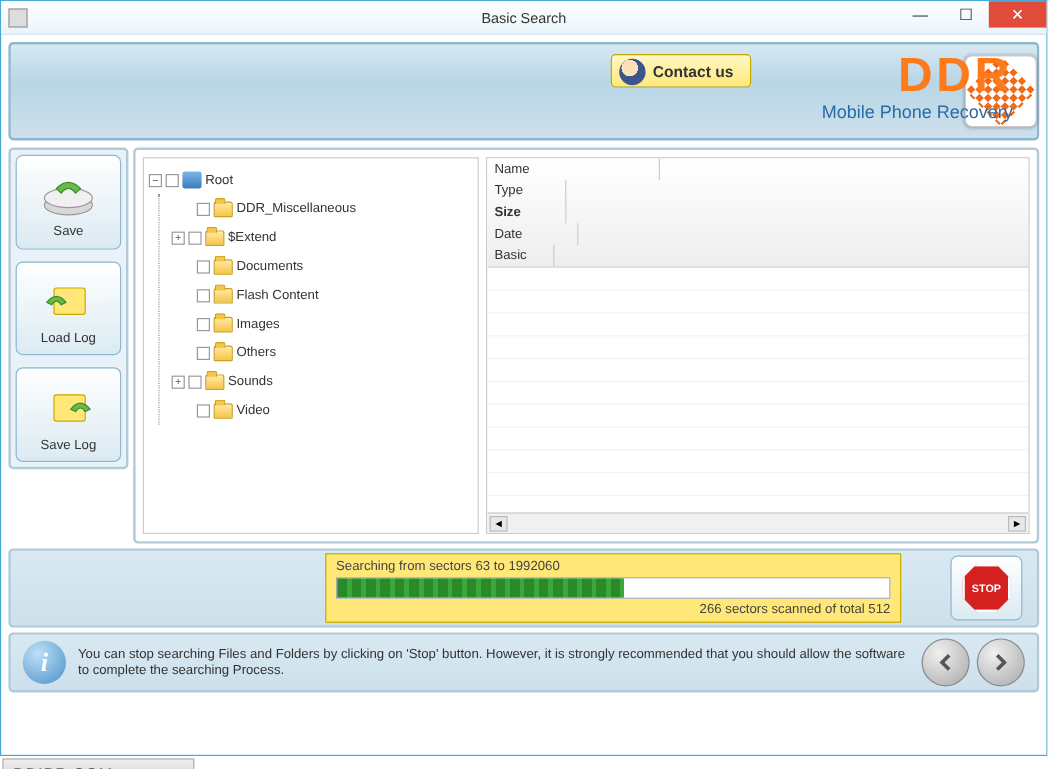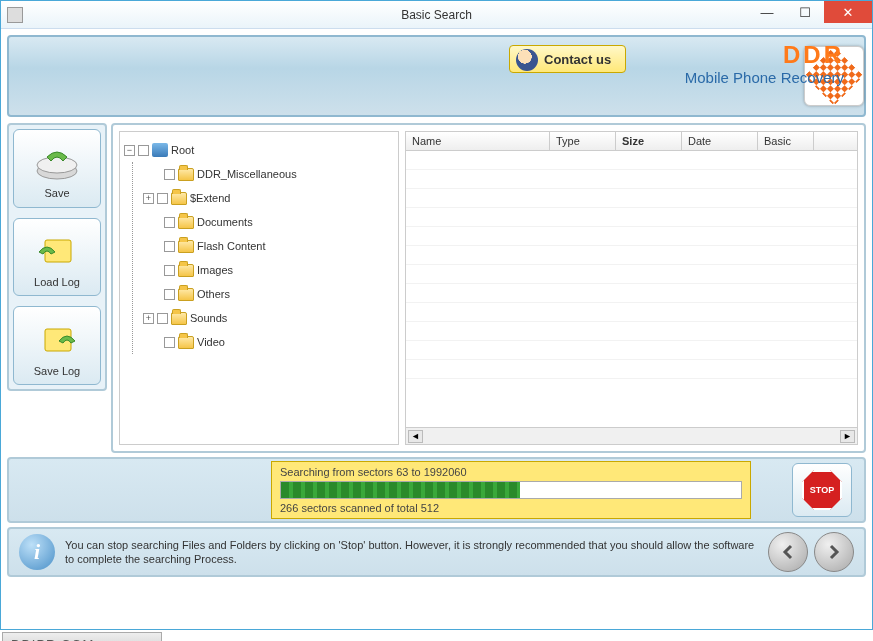--- a/index.html
+++ b/index.html
@@ -14,21 +14,21 @@
 .winbtn { width: 38px; height: 22px; display: flex; align-items: center; justify-content: center; font-size: 13px; color: #333; cursor: pointer; }
 .winbtn.close { background: #e04b3a; color: #fff; width: 48px; }
 
 .header { height: 82px; background: linear-gradient(#d8e9f2, #b8d6e6 40%, #cde0eb); border: 2px solid #8fb8d0; margin: 6px; border-radius: 4px; position: relative; display: flex; align-items: center; justify-content: flex-end; }
 .logo-box { width: 60px; height: 60px; margin-left: 14px; background: #fff; border: 1px solid #ccc; border-radius: 6px; display: flex; align-items: center; justify-content: center; box-shadow: 0 0 3px rgba(0,0,0,0.3); }
 .logo-checker { width: 42px; height: 42px; background:
   repeating-conic-gradient(#f06a1a 0 25%, #fff 0 50%); background-size: 10px 10px; transform: rotate(45deg); border-radius: 2px; }
 .contact-btn { position: absolute; left: 500px; top: 8px; height: 28px; padding: 0 14px 0 34px; background: linear-gradient(#fff8c8, #ffe878); border: 1px solid #c9a800; border-radius: 4px; font-size: 13px; font-weight: bold; color: #333; display: flex; align-items: center; cursor: pointer; }
 .contact-btn::before { content: ""; position: absolute; left: 6px; top: 3px; width: 22px; height: 22px; border-radius: 50%; background: radial-gradient(circle at 40% 35%, #fce0b8 35%, #3a5590 36%); }
 .brand { position: absolute; right: 20px; top: 6px; text-align: right; }
-.brand-name { font-size: 24px; font-weight: bold; letter-spacing: 3px; color: #ff7a1a; line-height: 1; }
+.brand-name { font-size: 40px; font-weight: bold; letter-spacing: 3px; color: #ff7a1a; line-height: 1; }
 .brand-sub { font-size: 15px; font-weight: normal; color: #2a6aa8; margin-top: 2px; }
 
 .body-area { display: flex; padding: 0 6px; gap: 4px; }
 .sidebar { width: 100px; padding: 4px; border: 2px solid #b0cad8; border-radius: 4px; background: #e8f2f8; display: flex; flex-direction: column; gap: 10px; height: 268px; }
 .sidebar-btn { border: 1px solid #8fb8d0; border-radius: 6px; background: linear-gradient(#fff, #dbeaf2); height: 85px; display: flex; flex-direction: column; align-items: center; justify-content: center; cursor: pointer; font-size: 11px; color: #333; }
 .sidebar-btn .ico { width: 52px; height: 48px; margin-bottom: 2px; display: flex; align-items: center; justify-content: center; }
 .ico-save svg, .ico-load svg, .ico-savelog svg { width: 48px; height: 44px; }
 
 .main-panel { flex: 1; border: 2px solid #b0cad8; border-radius: 4px; background: #fff; height: 330px; display: flex; gap: 6px; padding: 6px; }
 
@@ -36,32 +36,32 @@
 .tree-node { display: flex; align-items: center; height: 24px; gap: 3px; }
 .tree-node .toggle { width: 11px; height: 11px; border: 1px solid #999; font-size: 9px; line-height: 9px; text-align: center; color: #555; cursor: pointer; flex-shrink: 0; background: #fff; }
 .tree-node .chk { width: 11px; height: 11px; border: 1px solid #999; background: #fff; flex-shrink: 0; cursor: pointer; }
 .tree-node .fld { width: 16px; height: 13px; background: linear-gradient(#ffe9a8, #f5c548); border: 1px solid #caa020; border-radius: 2px 2px 1px 1px; flex-shrink: 0; position: relative; }
 .tree-node .fld::before { content: ""; position: absolute; top: -4px; left: 0; width: 7px; height: 4px; background: #f5c548; border: 1px solid #caa020; border-bottom: none; border-radius: 2px 2px 0 0; }
 .tree-node .drv { width: 16px; height: 14px; background: linear-gradient(#7ab8e8, #3a7ab8); border-radius: 2px; flex-shrink: 0; }
 .tree-node .spacer { width: 18px; flex-shrink: 0; }
 .tree-lines { border-left: 1px dotted #999; margin-left: 8px; padding-left: 10px; }
 
 .grid { flex: 1; border: 1px solid #ccc; background: #fff; display: flex; flex-direction: column; font-size: 11px; overflow: hidden; }
-.grid-head { display: flex; background: linear-gradient(#fff, #eee); border-bottom: 1px solid #ccc; }
+.grid-head { display: flex; background: linear-gradient(#fff, #eee); border-bottom: 1px solid #ccc; flex-direction: column; }
 .grid-head > div { border-right: 1px solid #ccc; padding: 3px 6px; color: #333; }
 .grid-body { flex: 1; overflow: auto; }
 .grid-row { display: flex; height: 19px; border-bottom: 1px solid #f2f2f2; }
 .grid-scroll { height: 17px; background: #f0f0f0; border-top: 1px solid #ccc; display: flex; align-items: center; justify-content: space-between; padding: 0 2px; }
 .scroll-arrow { width: 15px; height: 13px; background: #e8e8e8; border: 1px solid #bbb; font-size: 9px; text-align: center; line-height: 11px; cursor: pointer; }
 
 .progress-area { margin: 4px 6px; height: 66px; border: 2px solid #b0cad8; border-radius: 4px; background: linear-gradient(#d8e9f2,#cde0eb); display: flex; align-items: center; padding: 6px 12px; gap: 12px; }
 .progress-box { flex: 0 0 480px; margin-left: 250px; border: 1px solid #c9a800; background: #ffe878; padding: 4px 8px; font-size: 11px; color: #444; }
 .progress-bar { height: 18px; border: 1px solid #aaa; background: #fff; margin: 3px 0; position: relative; }
 .progress-fill { height: 100%; width: 52%; background: repeating-linear-gradient(90deg, #2a8a2a, #2a8a2a 8px, #3aa83a 8px, #3aa83a 12px); }
-.progress-text2 { text-align: left; font-size: 11px; }
+.progress-text2 { text-align: right; font-size: 11px; }
 .stop-btn { width: 60px; height: 54px; border: 1px solid #8fb8d0; border-radius: 6px; background: linear-gradient(#fff,#dbeaf2); display: flex; align-items: center; justify-content: center; cursor: pointer; margin-left: auto; }
 .stop-oct { width: 40px; height: 40px; background: #d52020; clip-path: polygon(30% 0,70% 0,100% 30%,100% 70%,70% 100%,30% 100%,0 70%,0 30%); display: flex; align-items: center; justify-content: center; color: #fff; font-size: 9px; font-weight: bold; border: 2px solid #fff; }
 
 .hint-area { margin: 0 6px 6px; height: 50px; border: 2px solid #b0cad8; border-radius: 4px; background: linear-gradient(#d8e9f2,#cde0eb); display: flex; align-items: center; padding: 4px 10px; gap: 10px; font-size: 11px; color: #333; }
 .info-icon { width: 36px; height: 36px; border-radius: 50%; background: radial-gradient(circle at 35% 30%, #bde0f8, #4a90c8); display: flex; align-items: center; justify-content: center; color: #fff; font-size: 22px; font-style: italic; font-weight: bold; font-family: Georgia, serif; }
 .hint-text { flex: 1; line-height: 1.3; }
 .nav-btns { display: flex; gap: 6px; }
 .nav-btn { width: 40px; height: 40px; border-radius: 50%; background: radial-gradient(circle at 35% 30%, #f0f0f0, #a8a8a8); border: 1px solid #888; display: flex; align-items: center; justify-content: center; cursor: pointer; }
 .nav-btn svg { width: 16px; height: 16px; }
 

